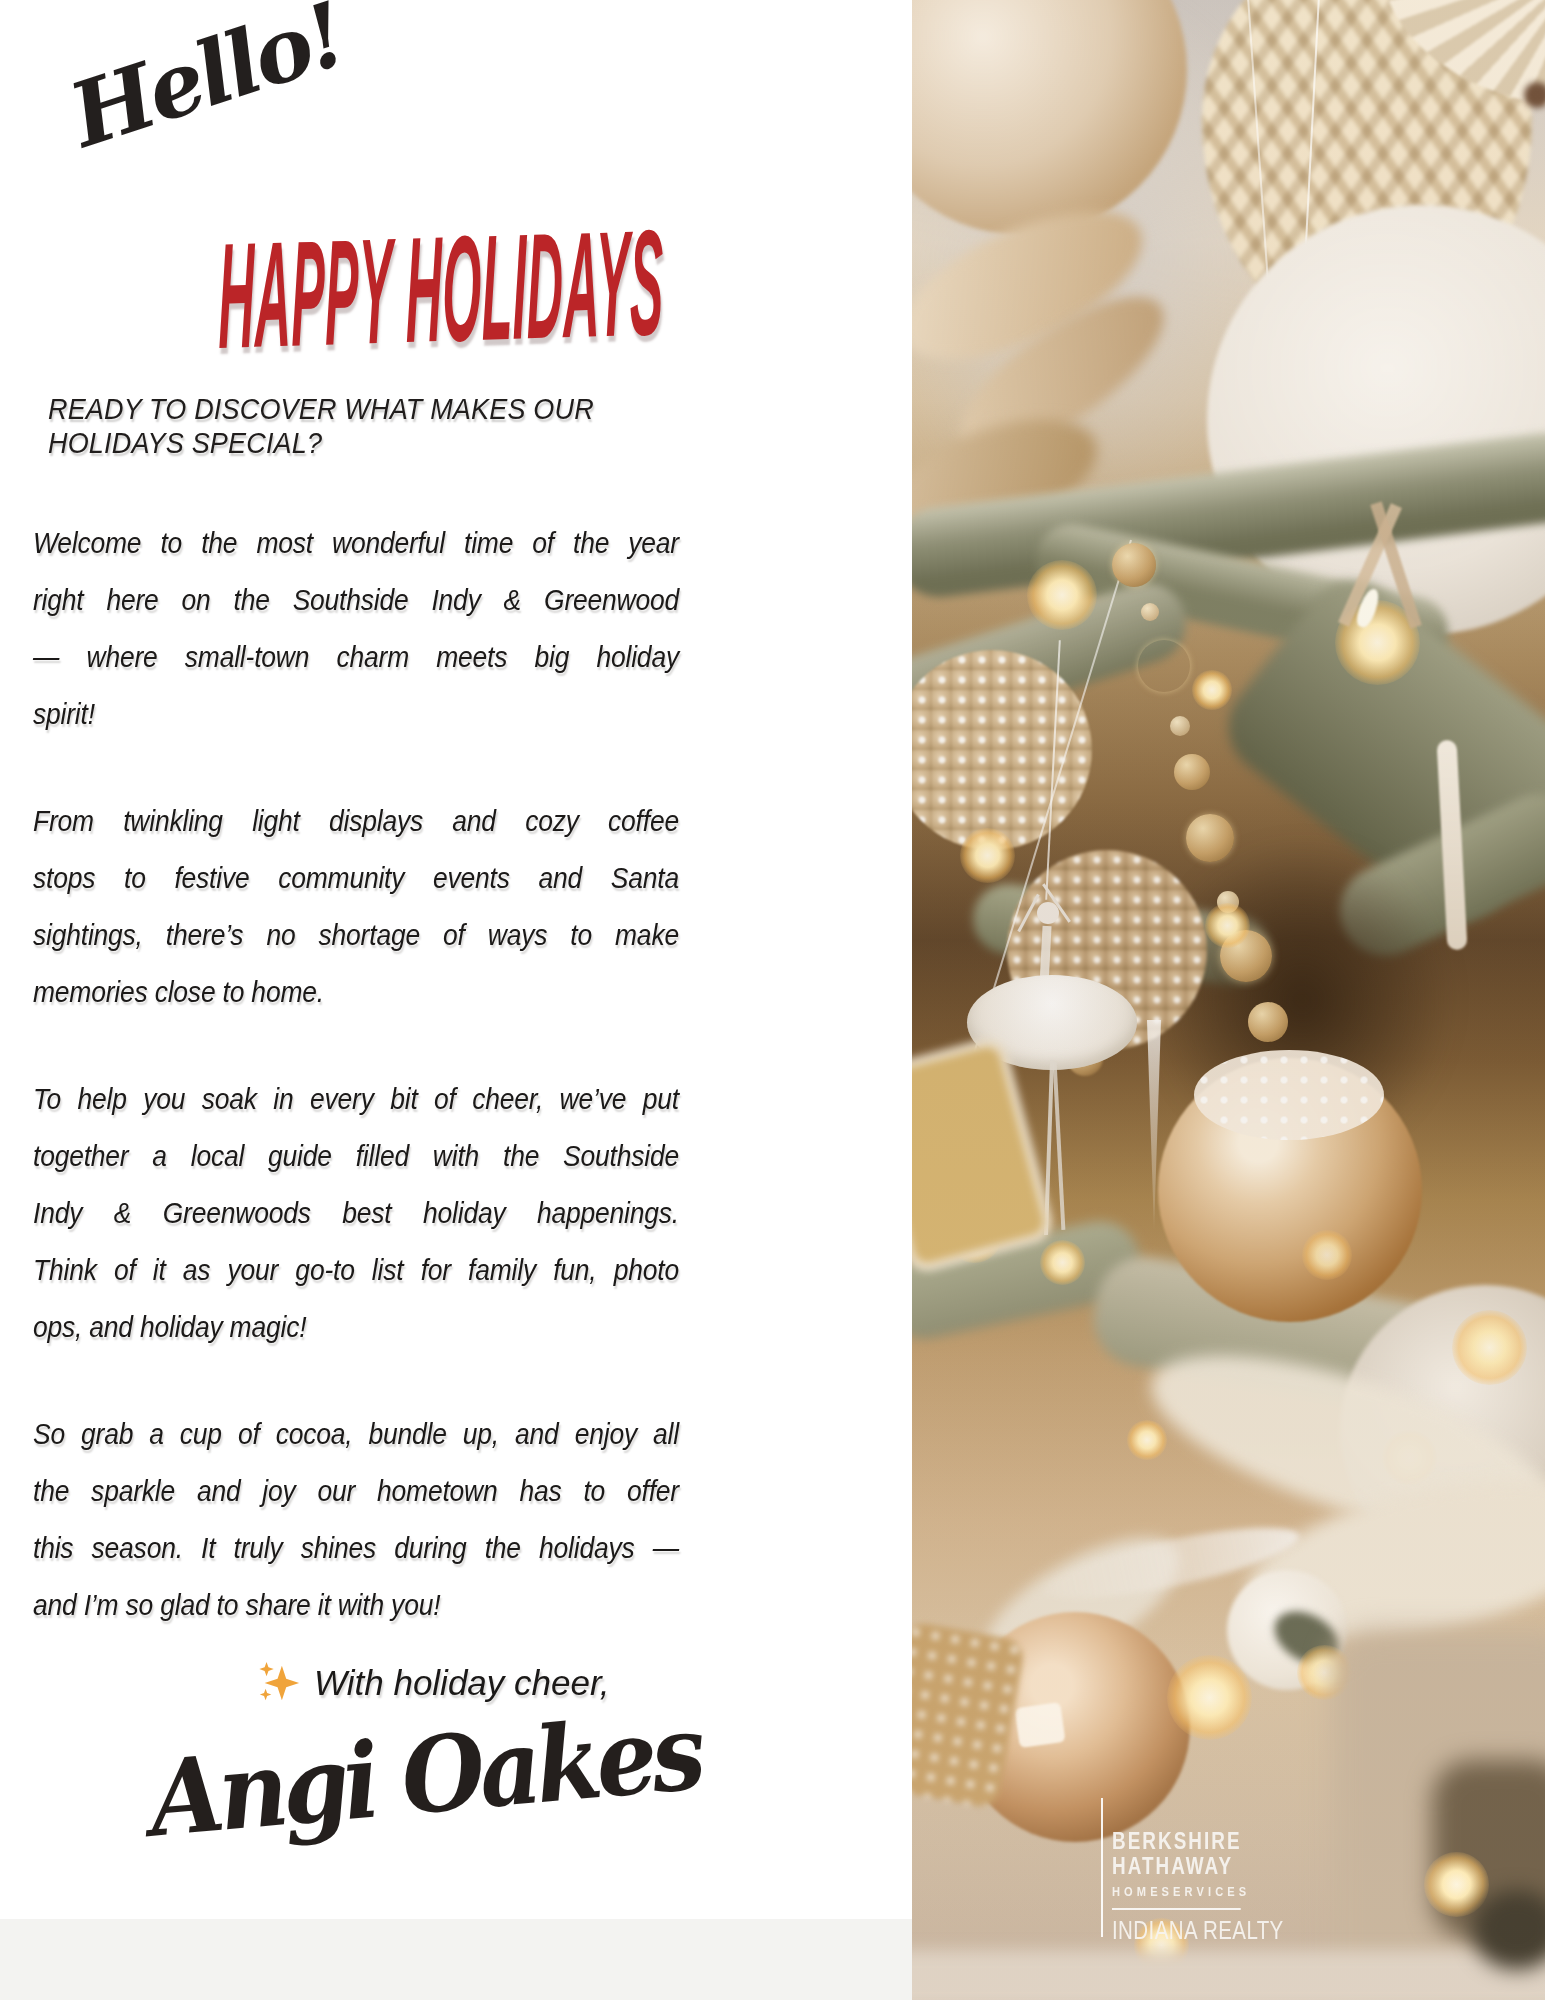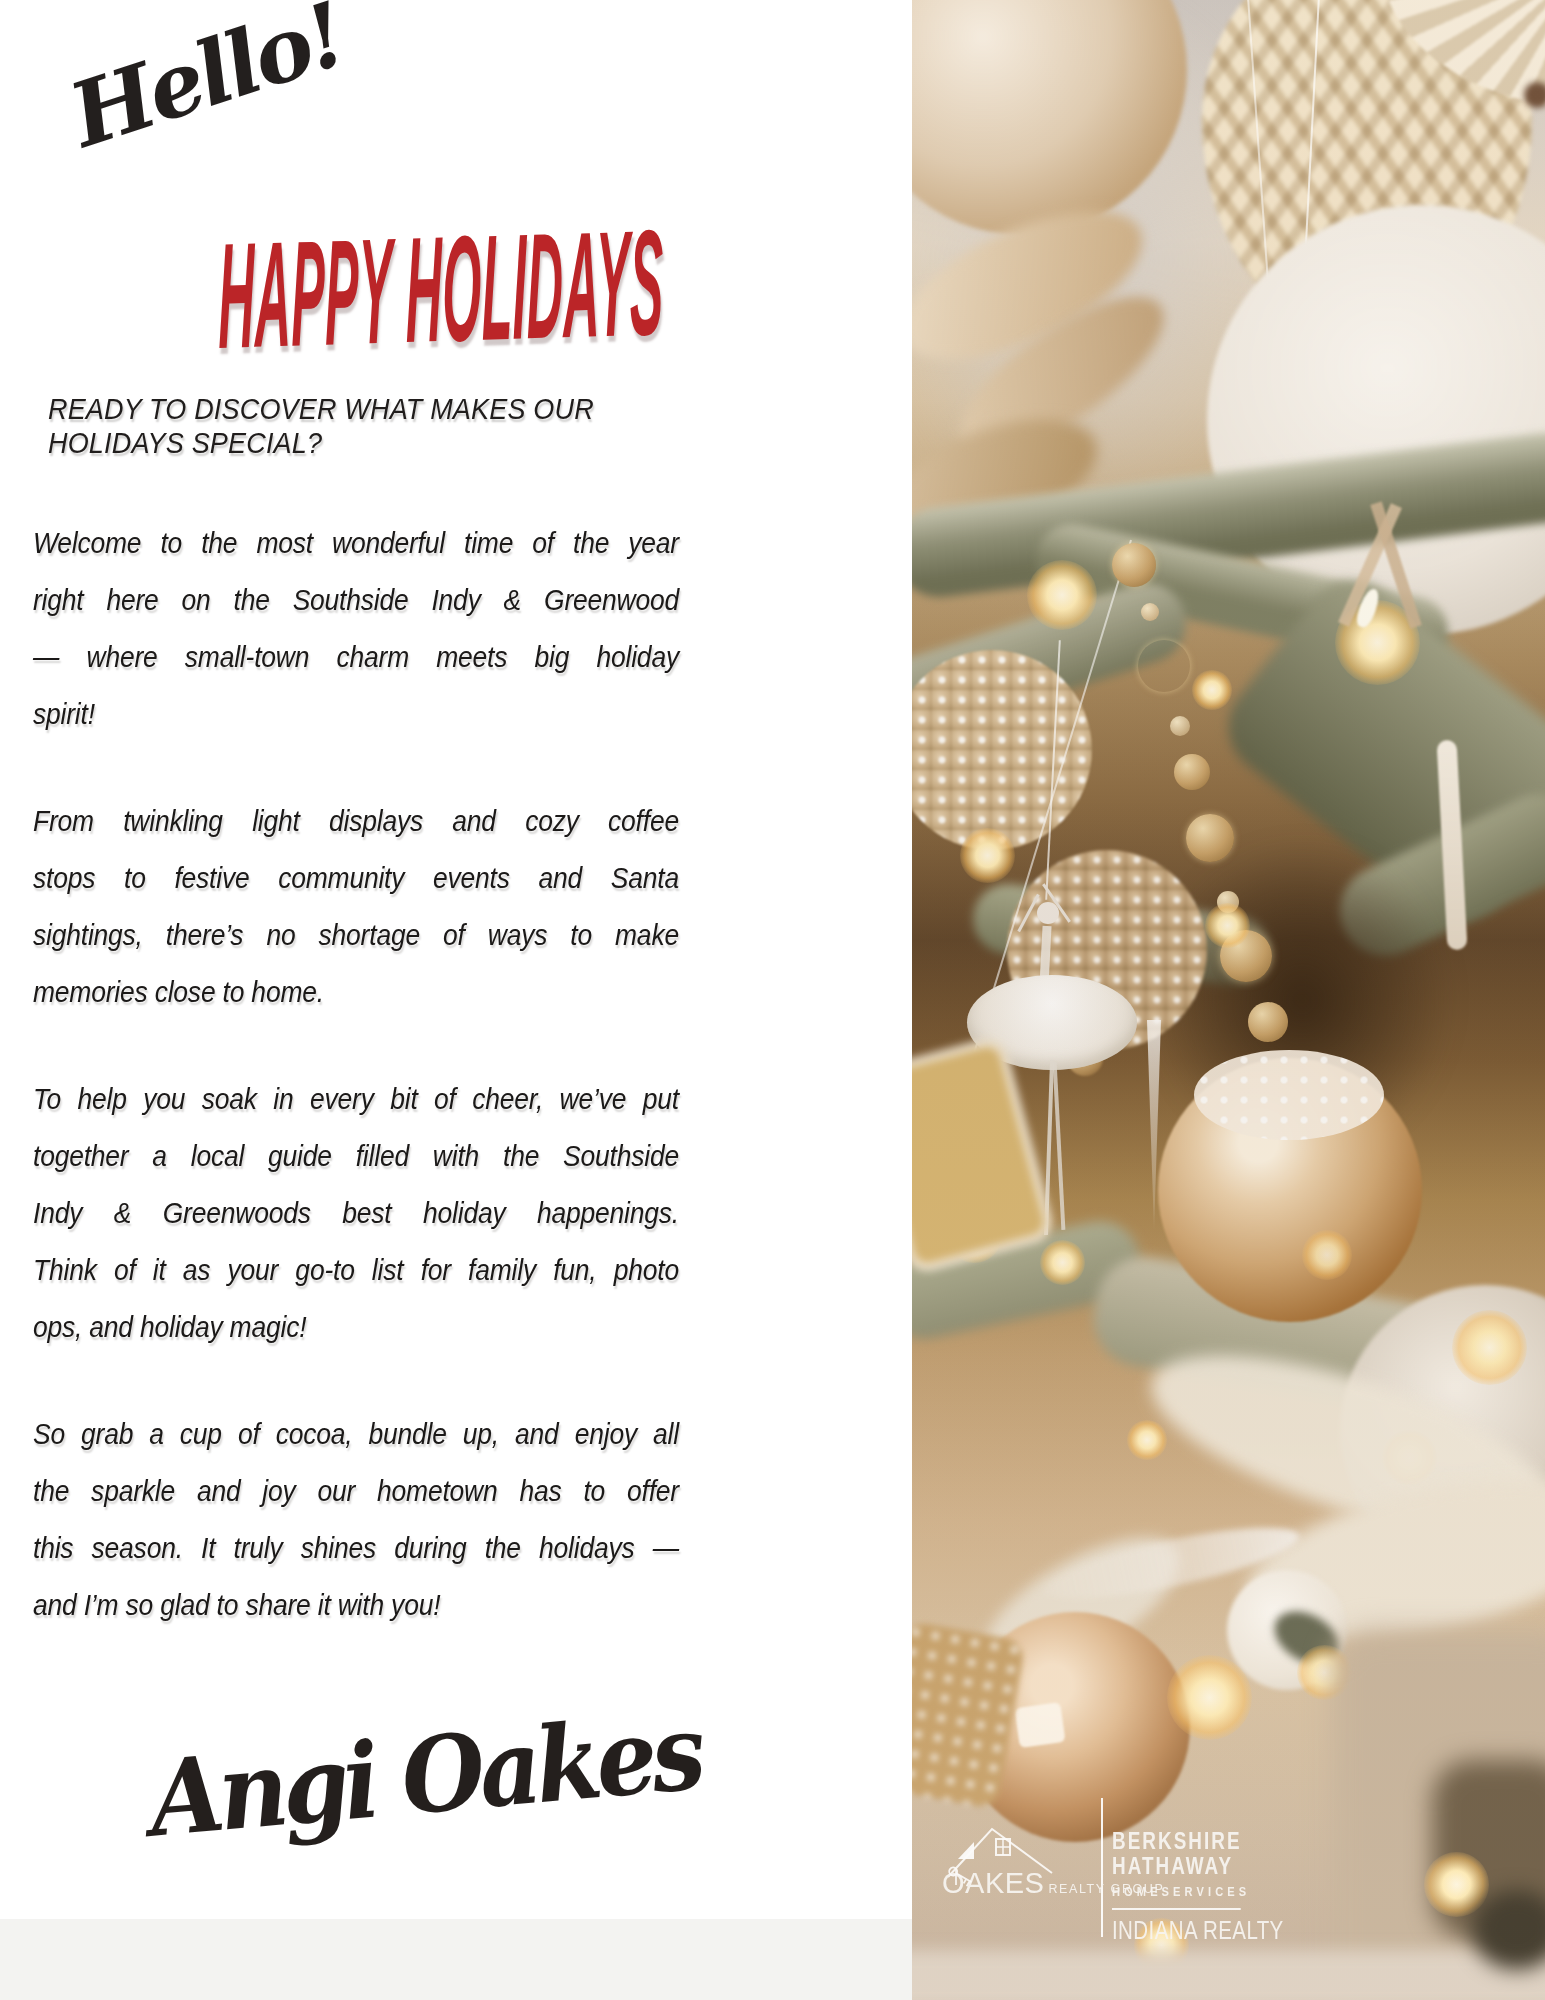--- a/index.html
+++ b/index.html
@@ -127,20 +127,28 @@
         <div class="line last">ops, and holiday magic!</div>
       </div>
       <div class="para">
         <div class="line">So grab a cup of cocoa, bundle up, and enjoy all</div>
         <div class="line">the sparkle and joy our hometown has to offer</div>
         <div class="line">this season. It truly shines during the holidays —</div>
         <div class="line last">and I’m so glad to share it with you!</div>
       </div>
     </div>
 
+  <div class="cheer">
+    <svg class="sparkle" viewBox="0 0 48 48" aria-hidden="true">
+      <path fill="currentColor" d="M27 6 L31.5 19.5 L45 24 L31.5 28.5 L27 42 L22.5 28.5 L9 24 L22.5 19.5 Z"></path>
+      <path fill="currentColor" d="M11 2 L13 7.5 L18.5 9.5 L13 11.5 L11 17 L9 11.5 L3.5 9.5 L9 7.5 Z"></path>
+      <path fill="currentColor" d="M10 30 L11.6 34.4 L16 36 L11.6 37.6 L10 42 L8.4 37.6 L4 36 L8.4 34.4 Z"></path>
+    </svg>
+    <span>With holiday cheer,</span>
+  </div>
 
   <div class="signature">Angi Oakes</div>
 
   <div class="footer-strip"></div>
 
   <div class="photo">
 
     <div class="c" style="left:-30px;top:-20px;width:420px;height:560px;background:radial-gradient(closest-side,#d5cfc9,rgba(213,207,201,0));filter:blur(10px);"></div>
 
     <div class="c ball" style="left:-55px;top:-95px;width:330px;height:330px;background:radial-gradient(circle at 38% 40%,#f5ecdf,#dfcbb0 45%,#c3a277 75%,#a5855c);filter:blur(2px);"></div>
@@ -243,37 +251,20 @@
     <div class="c glow" style="left:512px;top:1852px;width:65px;height:65px;"></div>
     <div class="c glow" style="left:222px;top:1918px;width:55px;height:55px;"></div>
     <div class="c" style="left:-20px;top:1950px;width:680px;height:60px;background:#ded2c4;filter:blur(8px);"></div>
     <div class="c" style="left:560px;top:1890px;width:90px;height:80px;border-radius:50%;background:#3a3426;filter:blur(10px);"></div>
 
     <div class="tint"></div>
 
     <div class="logo-overlay">
       <div class="logo-divider"></div>
 
-      <div class="oakes">
-        <svg width="160" height="70" viewBox="0 0 160 70" aria-hidden="true">
-          <path d="M8 62 L52 14 L112 58" fill="none" stroke="rgba(255,255,255,0.9)" stroke-width="2"></path>
-          <path d="M16 54 L16 70" fill="none" stroke="rgba(255,255,255,0.8)" stroke-width="2"></path>
-          <polygon points="18,44 34,27 34,44" fill="rgba(255,255,255,0.95)"></polygon>
-          <rect x="56" y="24" width="14" height="16" fill="none" stroke="rgba(255,255,255,0.9)" stroke-width="2"></rect>
-          <path d="M63 24 V40 M56 32 H70" stroke="rgba(255,255,255,0.9)" stroke-width="1.5"></path>
-        </svg>
-        <div class="oakes-text">
-          <span class="oakes-name">OAKES</span>
-          <span class="oakes-tag">REALTY GROUP</span>
-          <svg class="key-icon" width="30" height="18" viewBox="0 0 30 18" aria-hidden="true">
-            <circle cx="6" cy="9" r="4" fill="none" stroke="rgba(255,255,255,0.9)" stroke-width="1.8"></circle>
-            <path d="M10 9 H27 M21 9 V14 M25 9 V15" stroke="rgba(255,255,255,0.9)" stroke-width="1.8" fill="none"></path>
-          </svg>
-        </div>
-      </div>
 
       <div class="bh">
         <div class="bh1">BERKSHIRE</div>
         <div class="bh1">HATHAWAY</div>
         <div class="bh2">HOMESERVICES</div>
         <div class="bh-rule"></div>
         <div class="bh3">INDIANA REALTY</div>
       </div>
     </div>
   </div>

